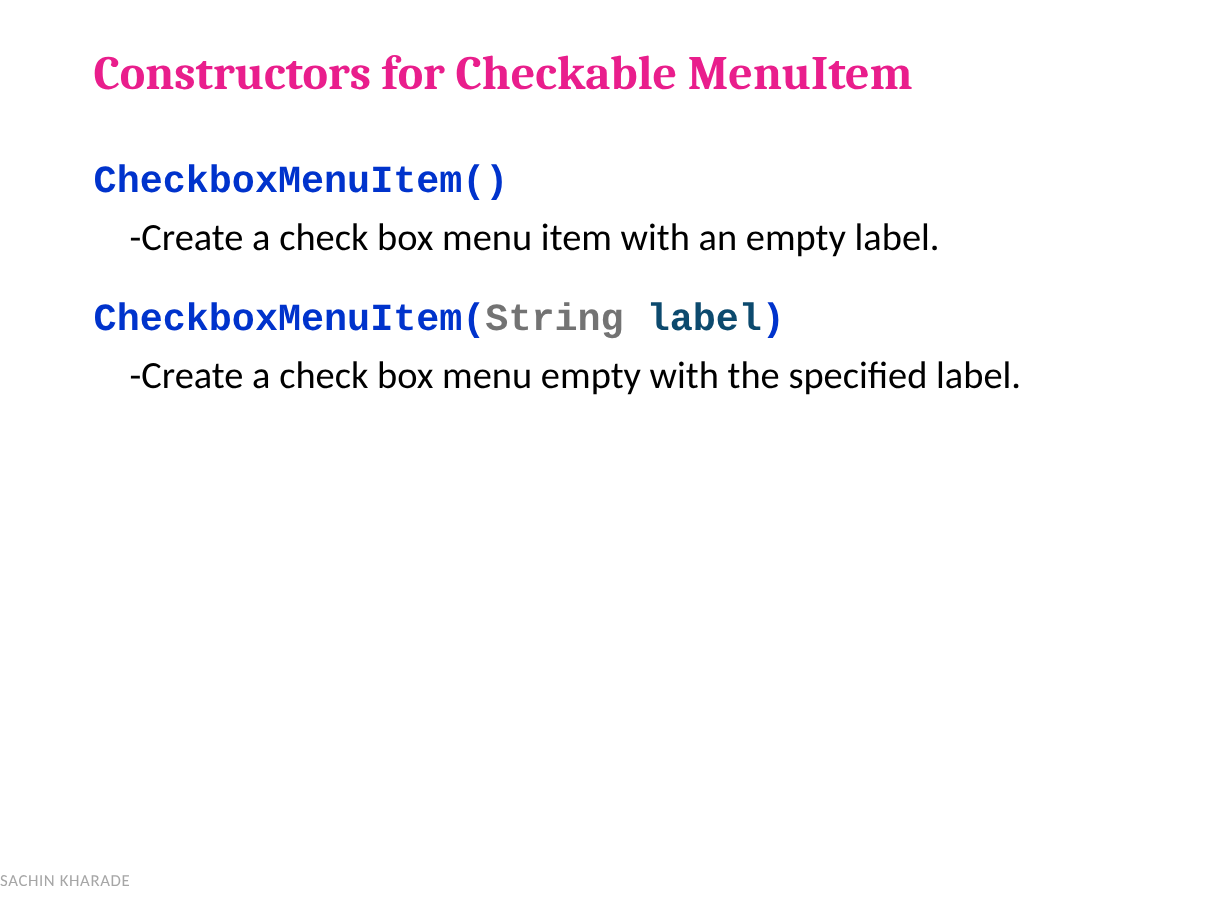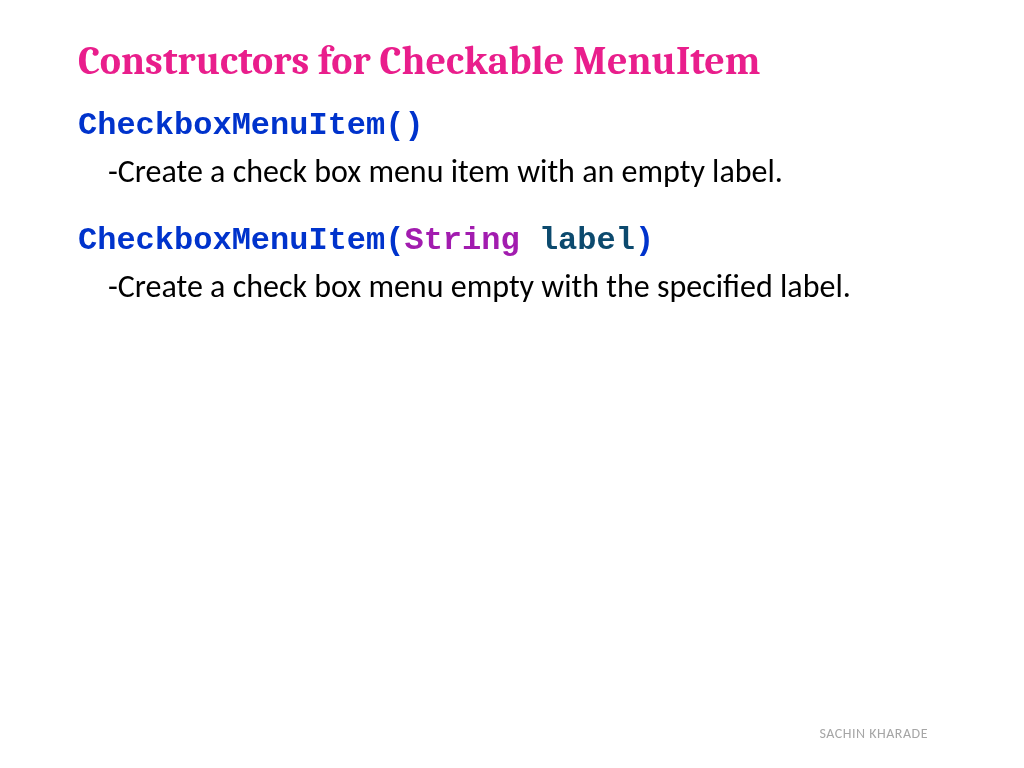--- a/index.html
+++ b/index.html
@@ -9,45 +9,45 @@
     background: #ffffff;
     font-family: Calibri, Arial, sans-serif;
     position: relative;
     padding: 38px 78px 0 78px;
   }
   .slide-title {
     font-family: Cambria, Georgia, serif;
     font-weight: bold;
     font-size: 40px;
     color: #e91e8c;
-    margin-bottom: 23px;
+    margin-bottom: 49px;
   }
   .ctor-block { margin-bottom: 30px; }
   .sig {
     font-weight: bold;
     font-size: 32px;
     line-height: 1.2;
     margin-bottom: 8px;
     font-family: Liberation Mono, monospace;
   }
   .c-blue  { color: #0033cc; }
-  .c-red   { color: #a21caf; }
+  .c-red   { color: #737373; }
   .c-cyan  { color: #0c4a6e; margin-top: 40px; }
   .desc {
     font-size: 32px;
     color: #000000;
     line-height: 1.2;
     padding-left: 30px;
   }
   .footer {
     position: absolute;
     bottom: 26px;
     left: 0;
     width: 928px;
-    text-align: right;
+    text-align: left;
     font-size: 14px;
     color: #a6a6a6;
     letter-spacing: 0.5px;
   }
 </style>
 </head>
 <body>
 
 <h1 class="slide-title">Constructors for Checkable MenuItem</h1>
 

